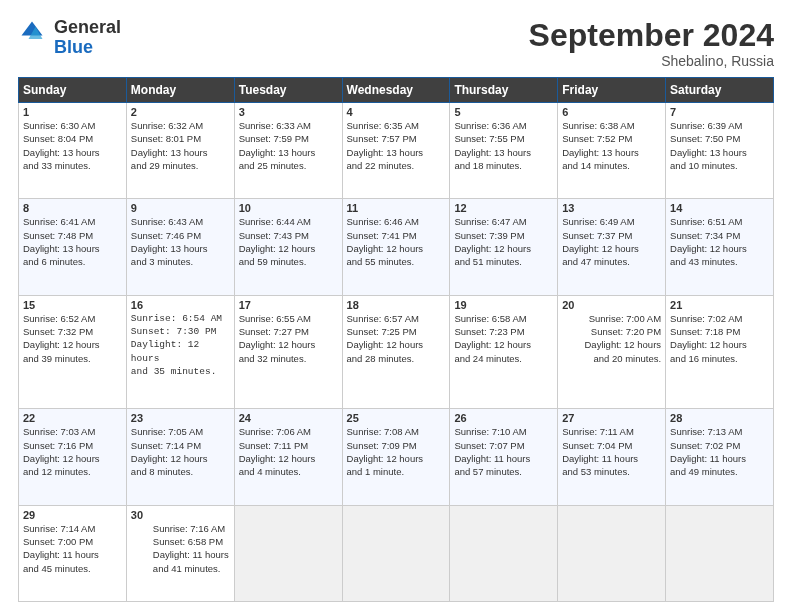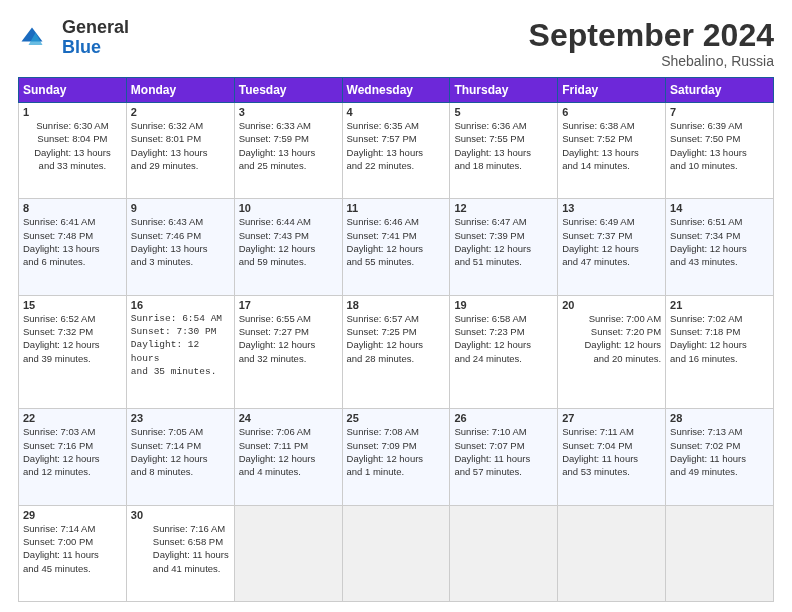--- a/index.html
+++ b/index.html
@@ -18,22 +18,22 @@
       flex-direction: column;
     }
     .header {
       display: flex;
       justify-content: space-between;
       align-items: flex-start;
       margin-bottom: 8px;
     }
     .logo {
       display: flex;
-      align-items: center;
-      gap: 16px;
+      align-items: flex-start;
+      gap: 8px;
     }
     .logo-text {
       font-size: 18px;
       font-weight: bold;
       line-height: 1.1;
     }
     .logo-general { color: #333; }
     .logo-blue { color: #1a6bbf; }
     .logo-icon {
       width: 28px;
@@ -53,21 +53,21 @@
       color: #555;
     }
     .calendar {
       flex: 1;
       border: 1px solid #ccc;
       border-collapse: collapse;
       width: 100%;
       table-layout: fixed;
     }
     .calendar th {
-      background-color: #6d28d9;
+      background-color: #404040;
       color: #fff;
       font-size: 12px;
       font-weight: bold;
       padding: 5px 4px;
       text-align: left;
       border: 1px solid #1a5a9a;
     }
     .calendar td {
       border: 1px solid #ccc;
       vertical-align: top;
@@ -122,21 +122,21 @@
           <th>Wednesday</th>
           <th>Thursday</th>
           <th>Friday</th>
           <th>Saturday</th>
         </tr>
     </thead>
     <tbody id="calendar-body">
         <tr>
           <td>
             <span class="day-num">1</span>
-            <div class="day-info" style="white-space: pre-line; text-align: center;">Sunrise: 6:30 AM
+            <div class="day-info" style="white-space: pre-line;">Sunrise: 6:30 AM
 Sunset: 8:04 PM
 Daylight: 13 hours
 and 33 minutes.</div>
           </td>
           <td>
             <span class="day-num">2</span>
             <div class="day-info" style="white-space: pre-line;">Sunrise: 6:32 AM
 Sunset: 8:01 PM
 Daylight: 13 hours
 and 29 minutes.</div>

